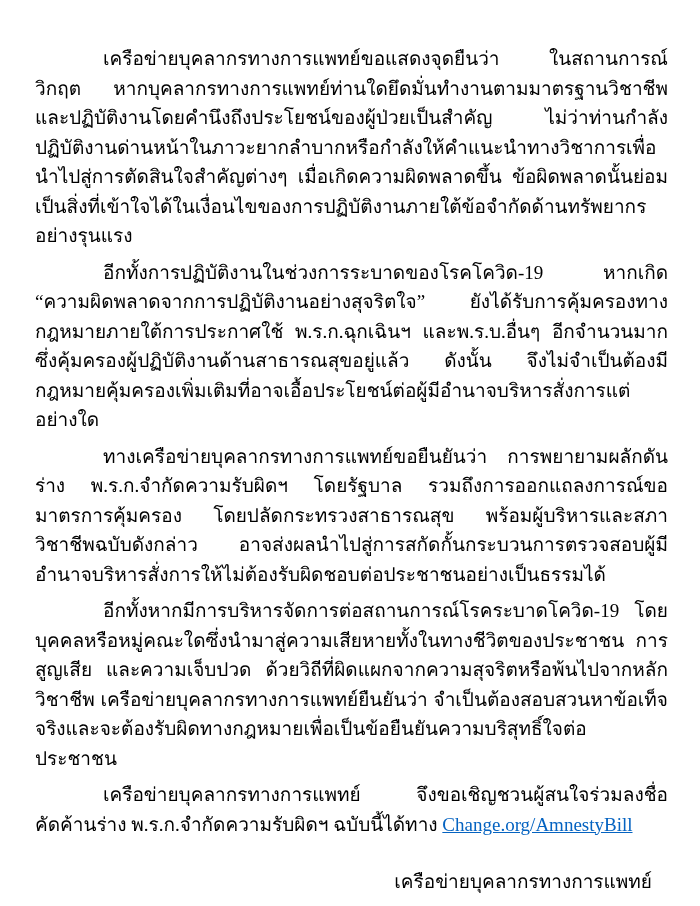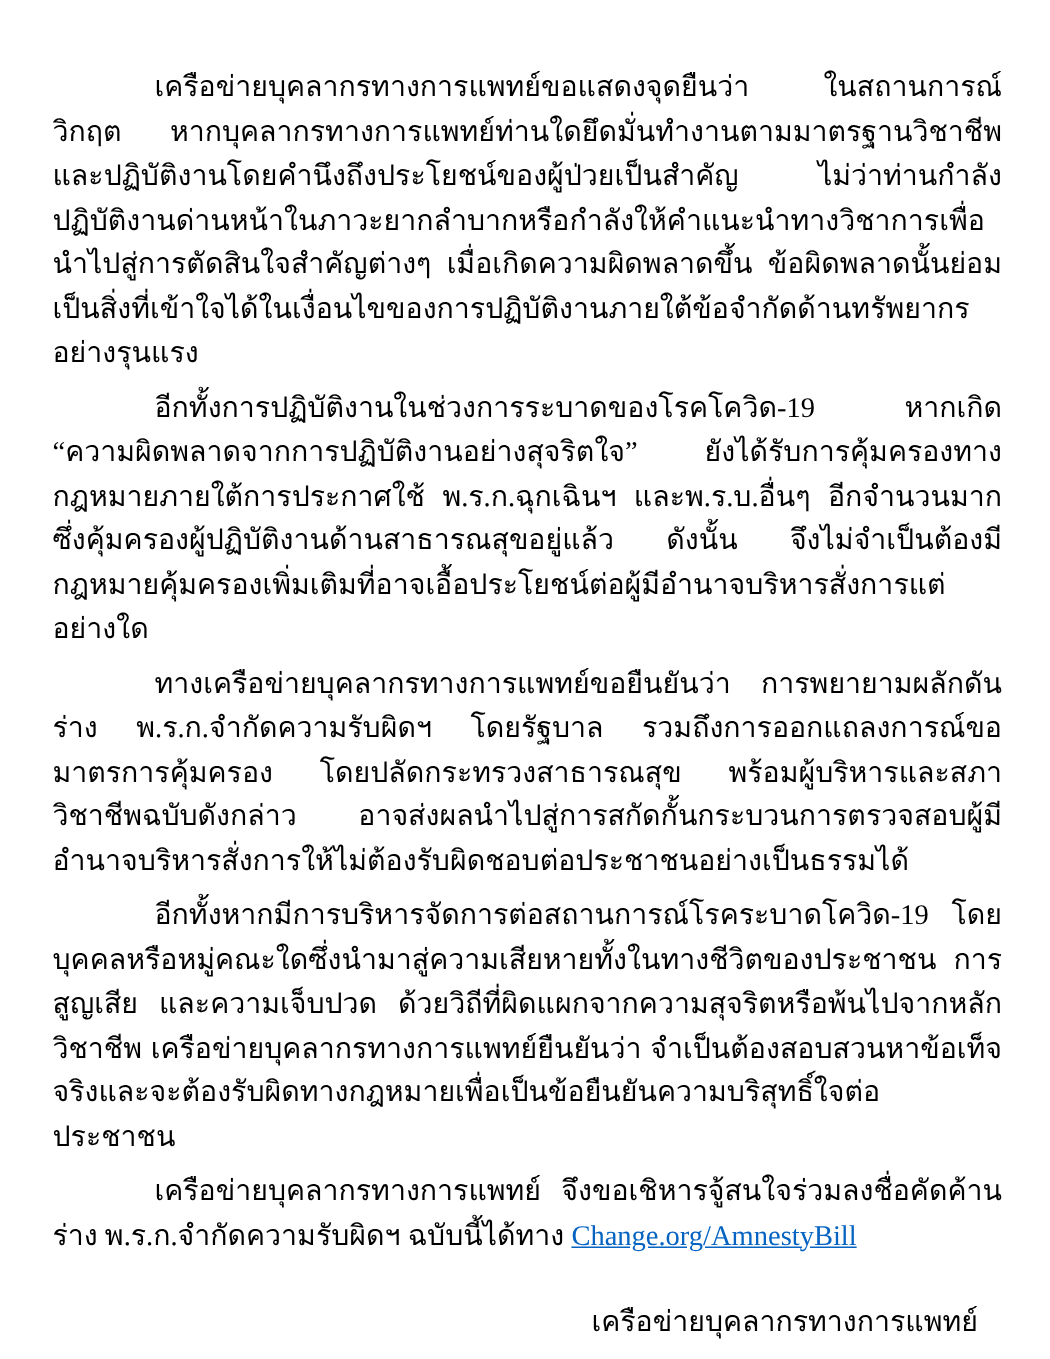--- a/index.html
+++ b/index.html
@@ -63,21 +63,21 @@
   <div class="body-text">
 
     <p class="para">เครือข่ายบุคลากรทางการแพทย์ขอแสดงจุดยืนว่า ในสถานการณ์วิกฤต หากบุคลากรทางการแพทย์ท่านใดยึดมั่นทำงานตามมาตรฐานวิชาชีพและปฏิบัติงานโดยคำนึงถึงประโยชน์ของผู้ป่วยเป็นสำคัญ ไม่ว่าท่านกำลังปฏิบัติงานด่านหน้าในภาวะยากลำบากหรือกำลังให้คำแนะนำทางวิชาการเพื่อนำไปสู่การตัดสินใจสำคัญต่างๆ เมื่อเกิดความผิดพลาดขึ้น ข้อผิดพลาดนั้นย่อมเป็นสิ่งที่เข้าใจได้ในเงื่อนไขของการปฏิบัติงานภายใต้ข้อจำกัดด้านทรัพยากรอย่างรุนแรง</p>
 
     <p class="para">อีกทั้งการปฏิบัติงานในช่วงการระบาดของโรคโควิด-19 หากเกิด “ความผิดพลาดจากการปฏิบัติงานอย่างสุจริตใจ” ยังได้รับการคุ้มครองทางกฎหมายภายใต้การประกาศใช้ พ.ร.ก.ฉุกเฉินฯ และพ.ร.บ.อื่นๆ อีกจำนวนมาก ซึ่งคุ้มครองผู้ปฏิบัติงานด้านสาธารณสุขอยู่แล้ว ดังนั้น จึงไม่จำเป็นต้องมีกฎหมายคุ้มครองเพิ่มเติมที่อาจเอื้อประโยชน์ต่อผู้มีอำนาจบริหารสั่งการแต่อย่างใด</p>
 
     <p class="para">ทางเครือข่ายบุคลากรทางการแพทย์ขอยืนยันว่า การพยายามผลักดันร่าง พ.ร.ก.จำกัดความรับผิดฯ โดยรัฐบาล รวมถึงการออกแถลงการณ์ขอมาตรการคุ้มครอง โดยปลัดกระทรวงสาธารณสุข พร้อมผู้บริหารและสภาวิชาชีพฉบับดังกล่าว อาจส่งผลนำไปสู่การสกัดกั้นกระบวนการตรวจสอบผู้มีอำนาจบริหารสั่งการให้ไม่ต้องรับผิดชอบต่อประชาชนอย่างเป็นธรรมได้</p>
 
     <p class="para">อีกทั้งหากมีการบริหารจัดการต่อสถานการณ์โรคระบาดโควิด-19 โดยบุคคลหรือหมู่คณะใดซึ่งนำมาสู่ความเสียหายทั้งในทางชีวิตของประชาชน การสูญเสีย และความเจ็บปวด ด้วยวิถีที่ผิดแผกจากความสุจริตหรือพ้นไปจากหลักวิชาชีพ เครือข่ายบุคลากรทางการแพทย์ยืนยันว่า จำเป็นต้องสอบสวนหาข้อเท็จจริงและจะต้องรับผิดทางกฎหมายเพื่อเป็นข้อยืนยันความบริสุทธิ์ใจต่อประชาชน</p>
 
-    <p class="para last"><span>เครือข่ายบุคลากรทางการแพทย์ จึงขอเชิหารจู้สนใจร่วมลงชื่อคัดค้านร่าง พ.ร.ก.จำกัดความรับผิดฯ ฉบับนี้ได้ทาง </span><a class="doc-link" href="#">Change.org/AmnestyBill</a></p>
+    <p class="para last"><span>เครือข่ายบุคลากรทางการแพทย์ จึงขอเชิญชวนผู้สนใจร่วมลงชื่อคัดค้านร่าง พ.ร.ก.จำกัดความรับผิดฯ ฉบับนี้ได้ทาง </span><a class="doc-link" href="#">Change.org/AmnestyBill</a></p>
   </div>
 
   <div class="signature-wrap">
     <div class="signature">
       <div class="sig-line">เครือข่ายบุคลากรทางการแพทย์</div>
       <div class="sig-line sig-date">12 สิงหาคม 2564</div>
     </div>
   </div>
 </div>
 

